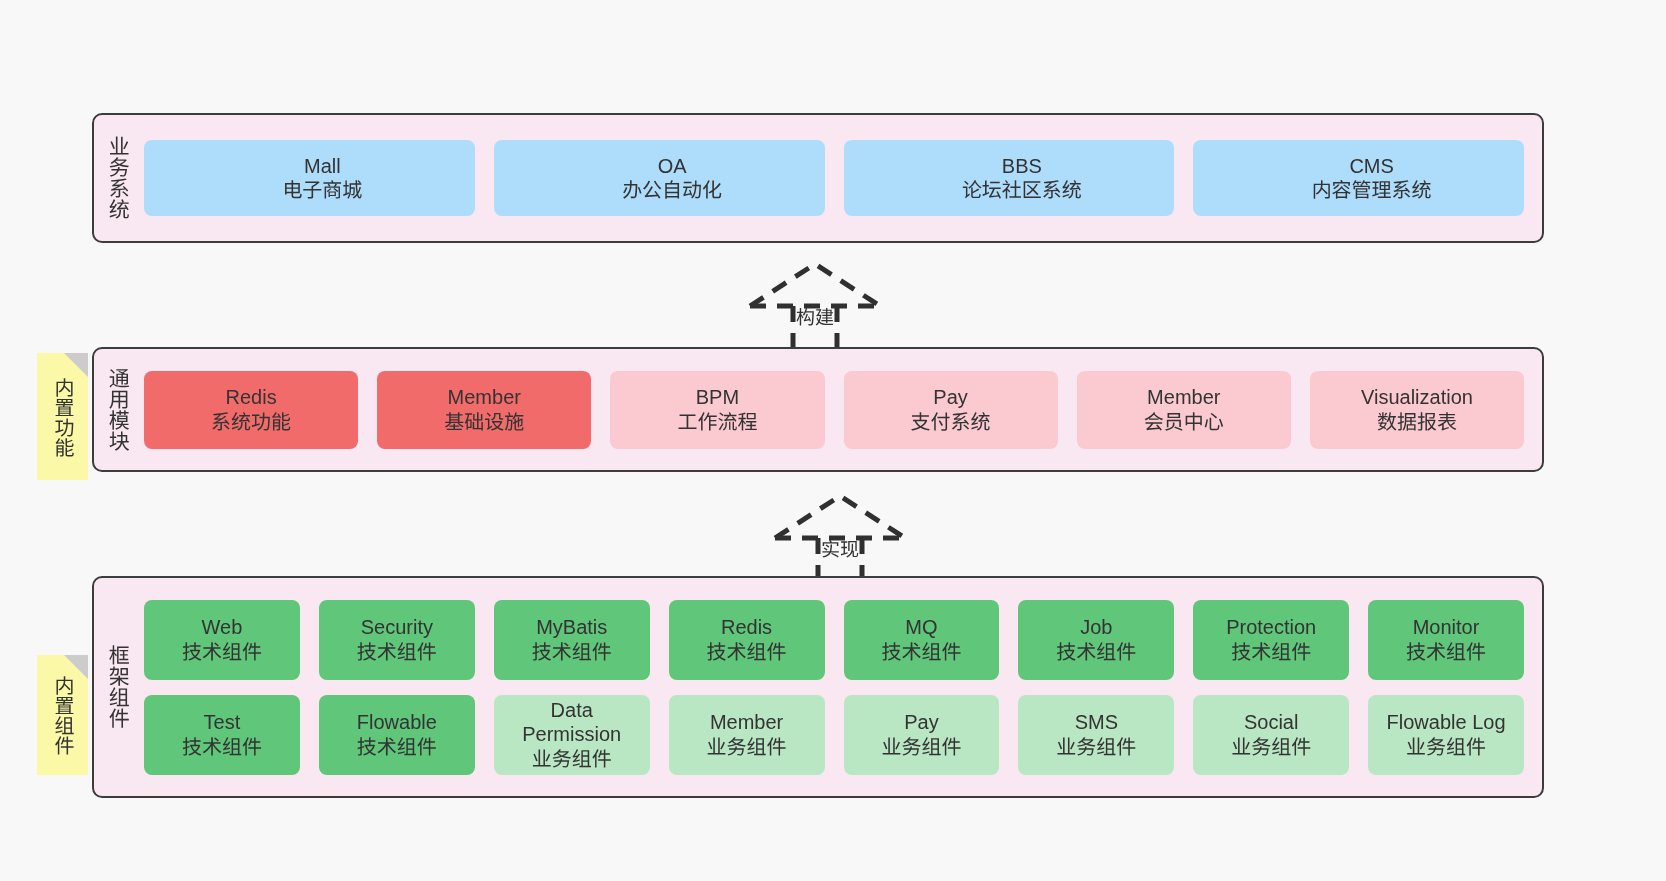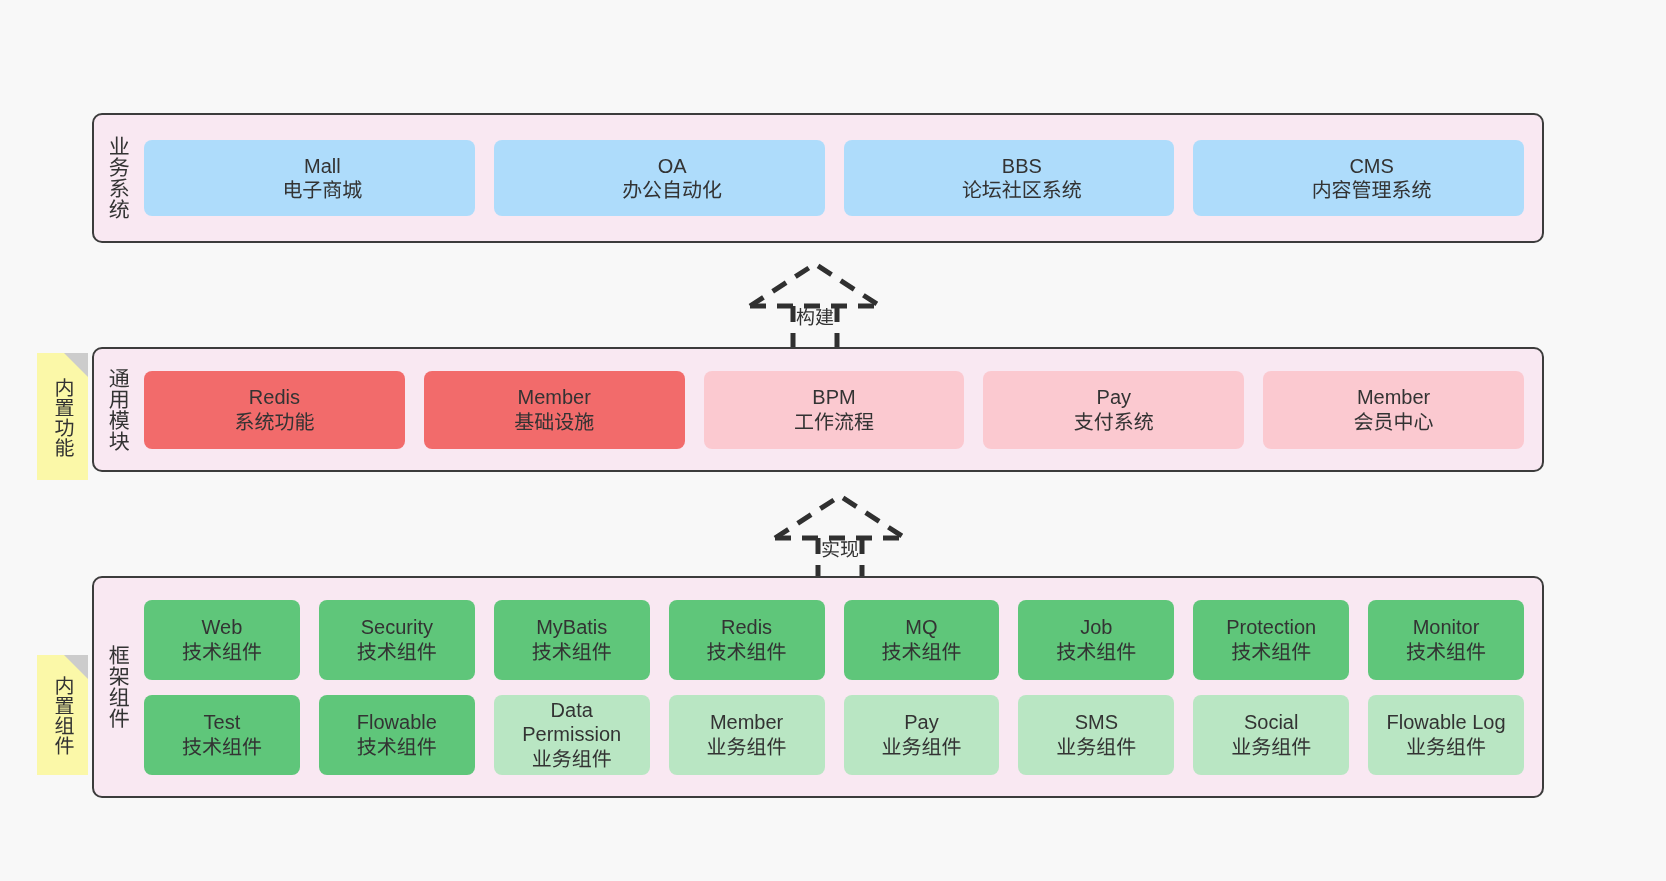--- a/index.html
+++ b/index.html
@@ -223,20 +223,24 @@
         <div class="card pink">
           <div class="card-title">Pay</div>
           <div class="card-sub">支付系统</div>
         </div>
 
         <div class="card pink">
           <div class="card-title">Member</div>
           <div class="card-sub">会员中心</div>
         </div>
 
+        <div class="card pink">
+          <div class="card-title">Visualization</div>
+          <div class="card-sub">数据报表</div>
+        </div>
 
       </div>
     </div>
   </div>
 
   <div class="arrow" id="arrow-implement" style="left:765px; top:490px;">
     <svg width="150" height="100" viewBox="0 0 150 100">
       <polyline points="10,48 75,6 140,48" fill="none" stroke="#303030" stroke-width="5" stroke-dasharray="16 11" stroke-linecap="butt"></polyline>
       <line x1="10" y1="48" x2="140" y2="48" stroke="#303030" stroke-width="5" stroke-dasharray="16 11"></line>
       <line x1="53" y1="48" x2="53" y2="92" stroke="#303030" stroke-width="5" stroke-dasharray="16 11"></line>

